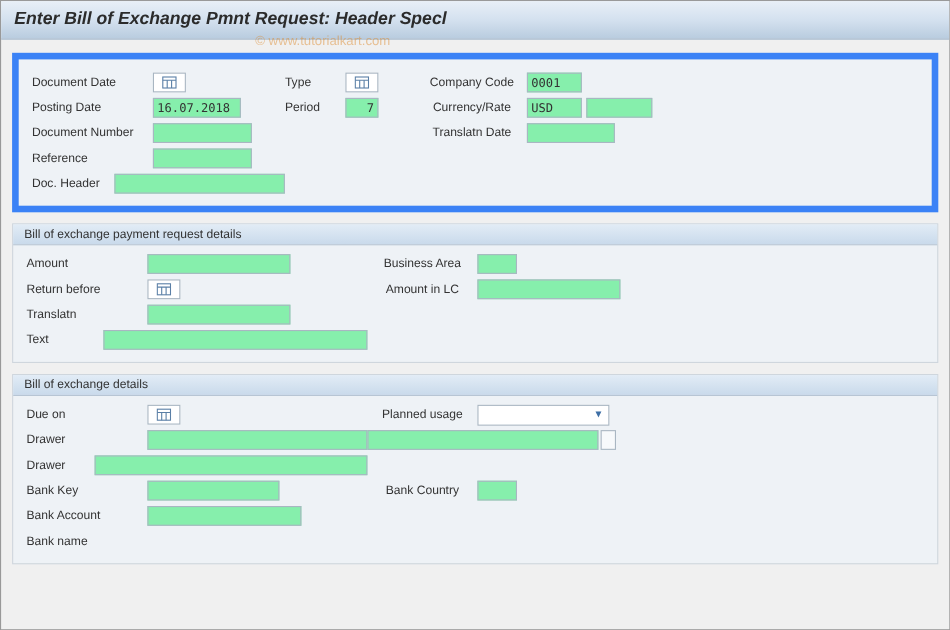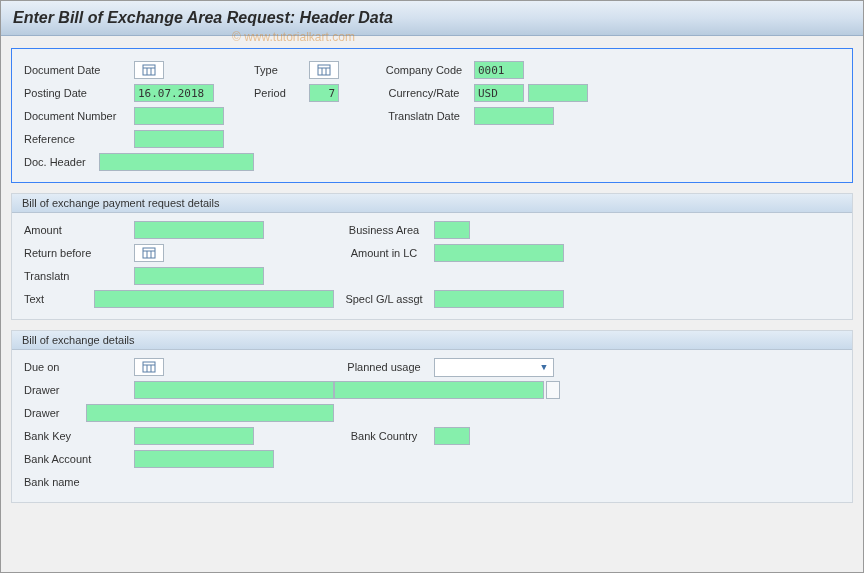--- a/index.html
+++ b/index.html
@@ -32,21 +32,21 @@
       color: rgba(220, 130, 30, 0.45);
       font-weight: normal;
       z-index: 100;
       pointer-events: none;
     }
     .content { padding: 12px 10px 10px 10px; }
     .top-grid {
       display: flex;
       gap: 0;
       padding: 10px 12px 8px 12px;
-      border: 1px solid #3b82f6;
+      border: 6px solid #3b82f6;
       background: #eef2f6;
       margin-bottom: 10px;
     }
     .col1 { width: 230px; }
     .col2 { width: 120px; }
     .col3 { width: 280px; }
     .row {
       display: flex;
       align-items: center;
       height: 22px;
@@ -140,21 +140,21 @@
       background: #f7f9fb;
       display: inline-block;
       margin-left: 2px;
     }
     .gap2 { margin-left: 4px; }
   </style>
 </head>
 <body>
 
 <div class="title-bar">
-  <h1>Enter Bill of Exchange Area Request: Header Data</h1>
+  <h1>Enter Bill of Exchange Pmnt Request: Header Specl</h1>
 </div>
 <div class="watermark">© www.tutorialkart.com</div>
 
 <div class="content">
 
   <div class="top-grid">
     <div class="col1">
       <div class="row">
         <span class="label">Document Date</span>
         <span class="highlight-box">
@@ -251,24 +251,20 @@
         <div class="right-col">
           <div class="row">
             <span class="label label-md">Business Area</span>
             <input class="text w36" value="" style="">
           </div>
           <div class="row">
             <span class="label label-md">Amount in LC</span>
             <input class="text w130" value="" style="">
           </div>
           <div class="row"></div>
-          <div class="row">
-            <span class="label label-md">Specl G/L assgt</span>
-            <input class="text w130" value="" style="">
-          </div>
         </div>
       </div>
     </div>
   </div>
 
   <div class="groupbox">
     <div class="groupbox-title">Bill of exchange details</div>
     <div class="groupbox-body">
       <div class="two-col">
         <div class="left-col">

